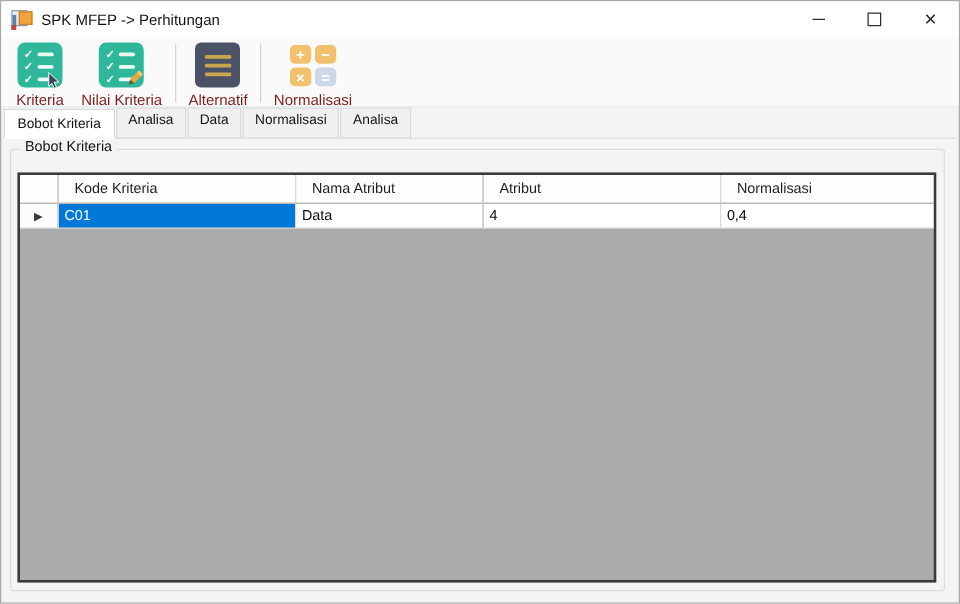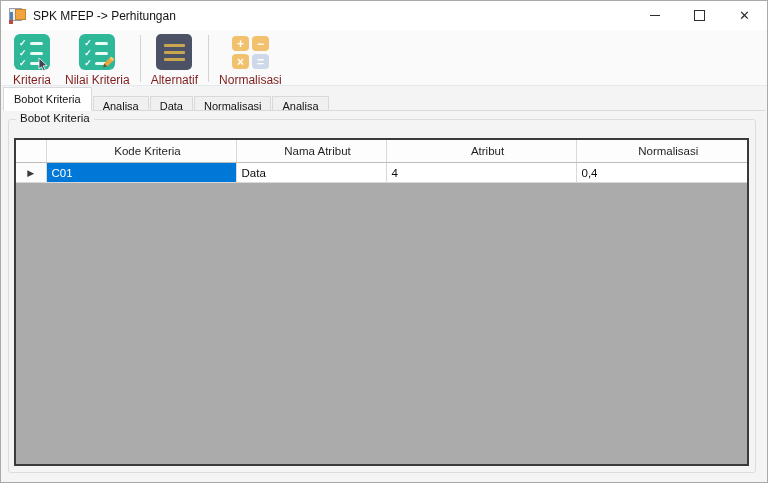--- a/index.html
+++ b/index.html
@@ -36,33 +36,33 @@
   .navy { background:#4b5266; border-radius:5px; display:flex; flex-direction:column; align-items:center; justify-content:center; gap:4px; }
   .navy .bar2 { width:21px; height:3px; background:#c9a64f; border-radius:1px; }
   .calc { width:37px; height:36px; display:grid; grid-template-columns:17px 17px; grid-template-rows:15px 15px; gap:3px; padding-top:2px; box-sizing:border-box; }
   .calc .sq { border-radius:4px; display:flex; align-items:center; justify-content:center; color:#ffffff; font-weight:bold; font-size:12px; line-height:1; }
   .amber { background:#f2c16d; }
   .lblue { background:#cdd8e8; }
   .tb-label { margin-top:3px; font-size:12px; color:#7f1d1d; white-space:nowrap; }
   .tb-sep { width:1px; height:47px; background:#d4d4d4; margin:2px 3px 0 3px; flex:0 0 auto; }
   
   .tabstrip { position:absolute; top:86px; left:2px; height:24px; display:flex; align-items:flex-end; z-index:3; }
-  .tab { box-sizing:border-box; height:15px; padding:3px 9px 0; font-size:11px; color:#141414;
+  .tab { box-sizing:border-box; height:25px; padding:3px 9px 0; font-size:11px; color:#141414;
          background:#f0f0f0; border:1px solid #d9d9d9; margin-right:1px; white-space:nowrap; }
   .tab.selected { height:24px; padding:5px 10px 0; background:#ffffff; border-bottom:1px solid #ffffff; z-index:4; }
   .pageline { position:absolute; top:109px; left:2px; right:2px; border-top:1px solid #dcdcdc; z-index:1; }
   
   .groupbox { position:absolute; left:7px; top:118px; width:748px; height:354px; box-sizing:border-box;
               border:1px solid #dcdcdc; border-radius:3px; }
   .groupbox-label { position:absolute; top:111px; left:15px; padding:0 4px; background:#f4f4f4; font-size:11.5px; color:#141414; z-index:2; }
   
   .grid { position:absolute; left:13px; top:137px; width:735px; height:328px; box-sizing:border-box;
           background:#ababab; border:2px solid #3a3a3a; overflow:hidden; }
   .grid table { border-collapse:collapse; width:100%; table-layout:fixed; font-size:11.5px; }
-  .grid th { background:#fdfdfd; font-weight:normal; text-align:center; height:22px; padding:0 0 0 13px;
+  .grid th { background:#fdfdfd; font-weight:normal; text-align:left; height:22px; padding:0 0 0 13px;
              border-right:1px solid #d9d9d9; border-bottom:1px solid #bdbdbd; color:#1f1f1f; overflow:hidden; }
   .grid th.rowhdr { padding:0; }
   .grid td { background:#ffffff; height:19px; padding:0 0 0 5px; color:#0c0c0c;
              border-right:1px solid #d9d9d9; border-bottom:1px solid #d9d9d9; overflow:hidden; }
   .grid td.rowhdr { background:#fcfcfc; text-align:center; padding:0; font-size:9px; color:#3a3a3a; }
   .grid th:last-child, .grid td:last-child { border-right:none; }
   .grid td.sel { background:#0078d7; color:#ffffff; }
 </style>
 </head>
 <body>

